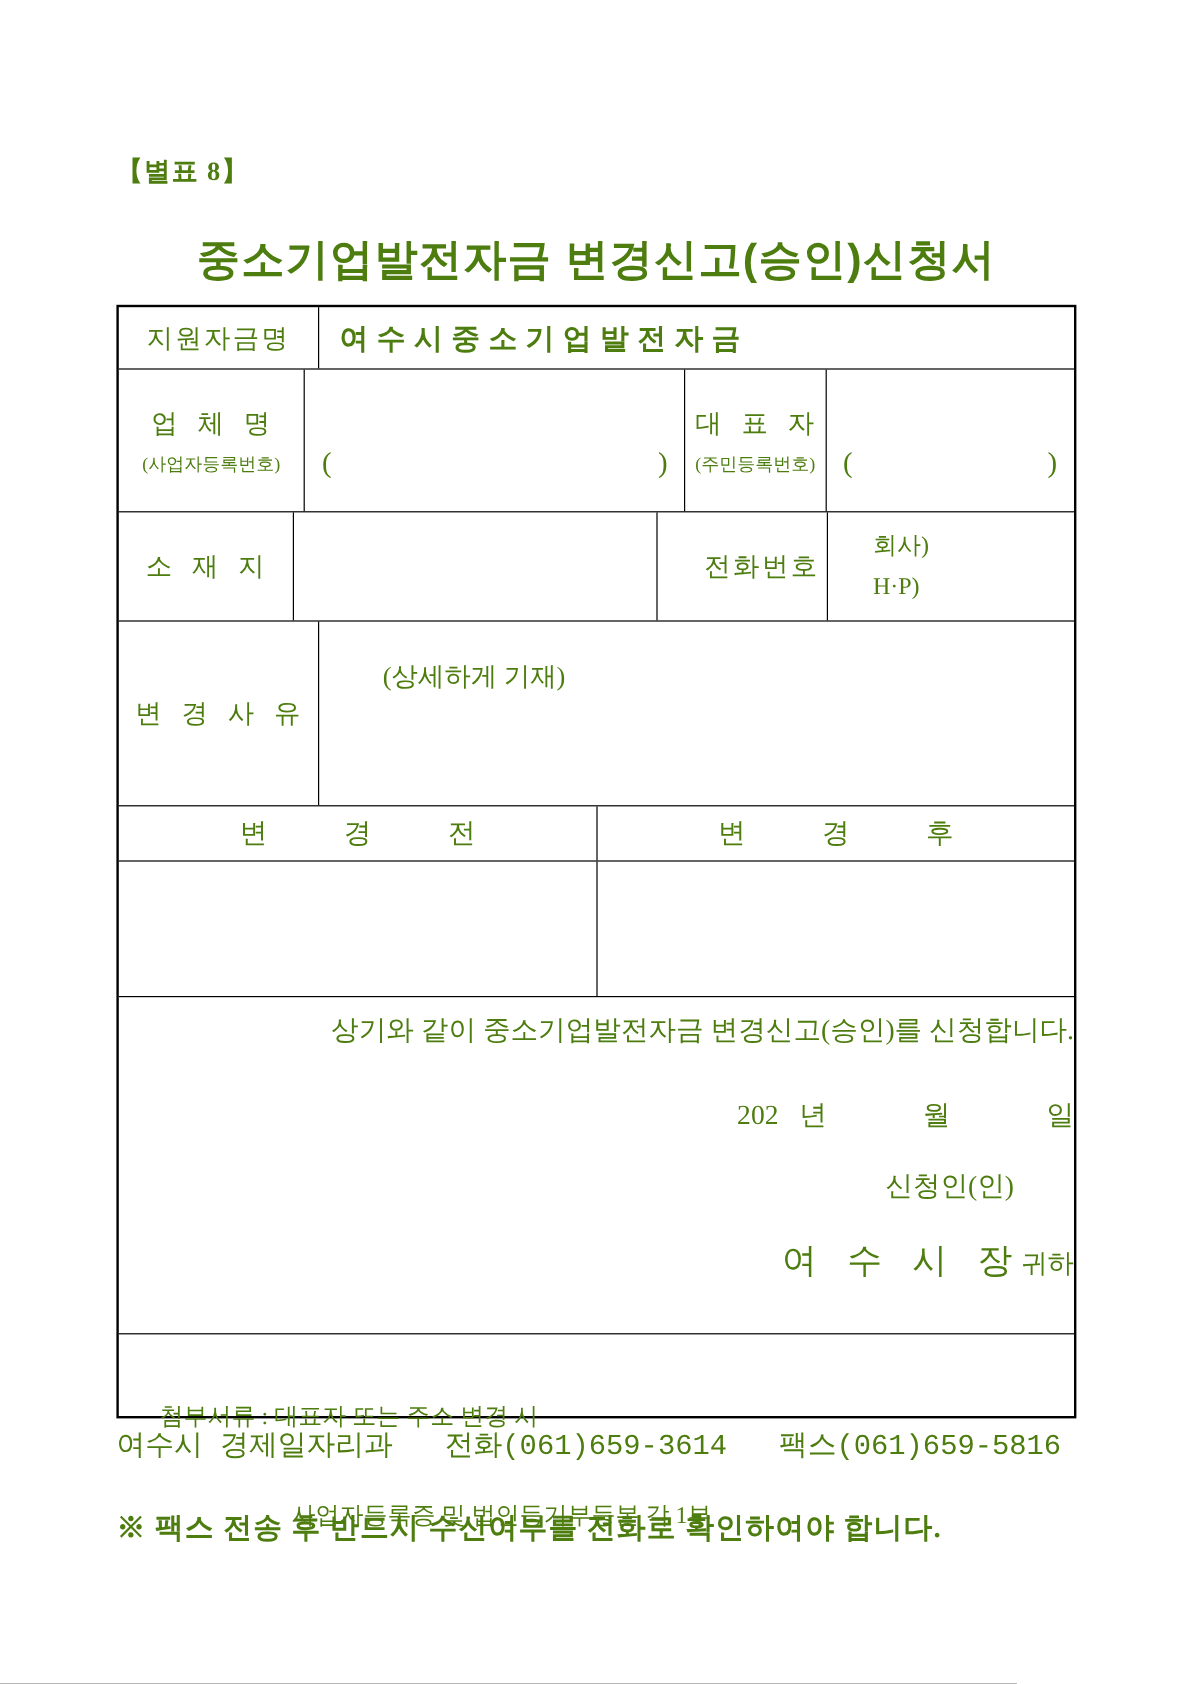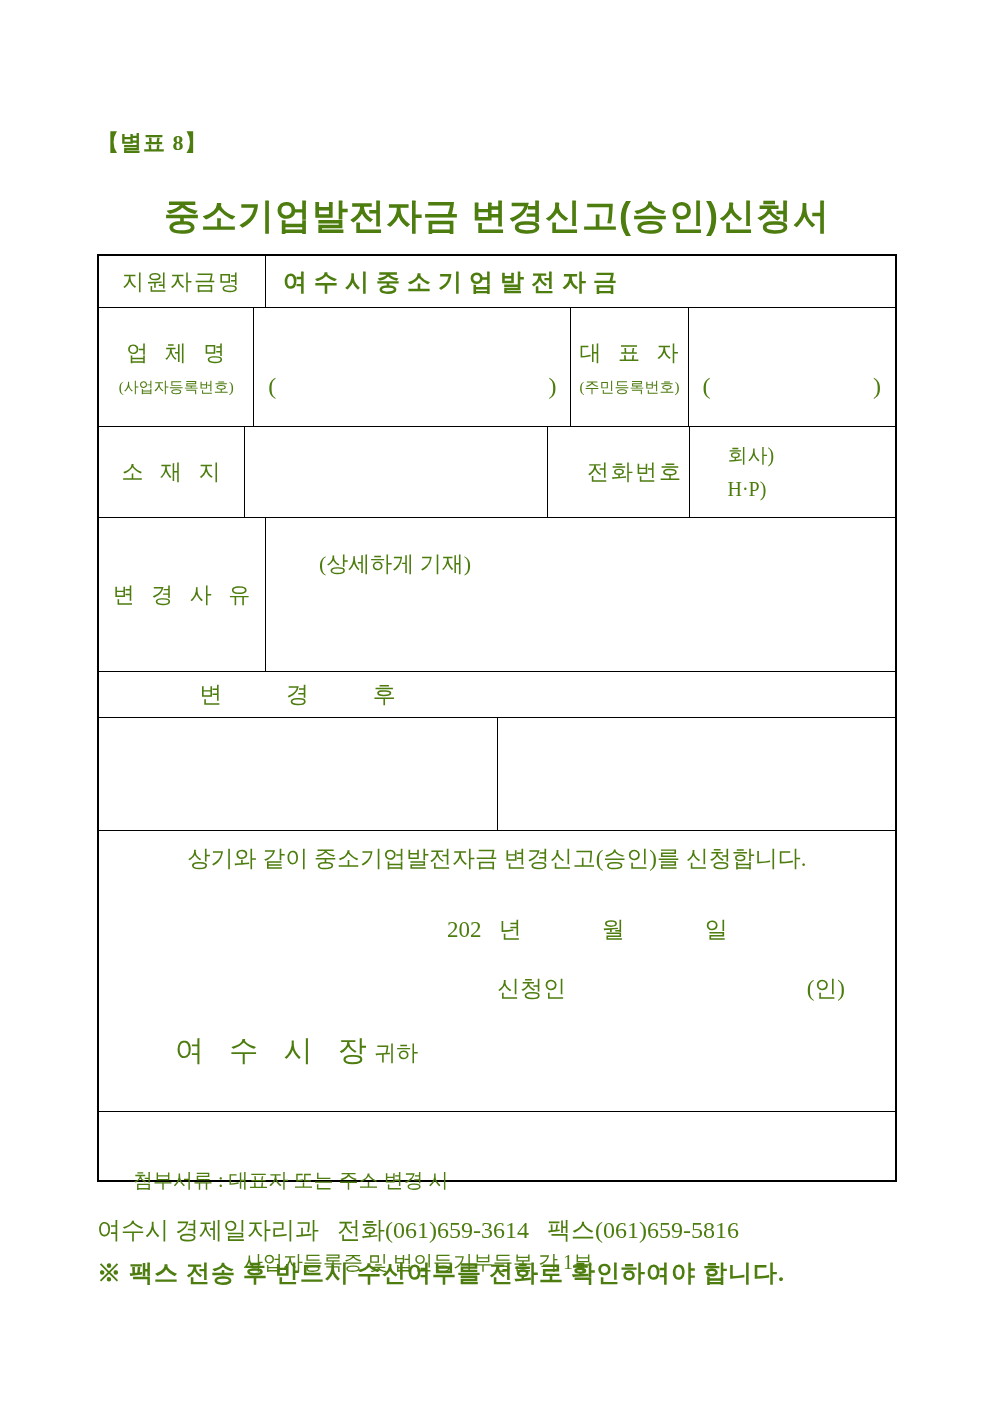--- a/index.html
+++ b/index.html
@@ -49,36 +49,36 @@
   }
   .phone-cell {
     display:flex; flex-direction:column; justify-content:center;
     padding-left:5px; font-size:20px; line-height:34px; white-space:pre;
   }
   .reason-cell { font-size:22px; padding:5px 0 0 9px; white-space:pre; }
   .hdr-spread {
     display:flex; align-items:center; justify-content:center;
     font-size:23px; white-space:pre; word-spacing:58px;
   }
-  .r7 { display:flex; flex-direction:column; }
+  .r7 { display:flex; flex-direction:column;align-items:flex-end; }
   .statement { margin-top:12px; text-align:center; font-size:23px; white-space:pre; }
   .date-row {
     margin-top:40px; display:flex; padding-left:348px; gap:80px;
     font-size:23px; white-space:pre;
   }
   .applicant-row { margin-top:28px; display:flex; font-size:23px; white-space:pre; }
   .applicant-row .applicant-label { margin-left:398px; }
   .applicant-row .seal { margin-left:auto; margin-right:50px; }
   .addressee { margin-top:auto; margin-bottom:14px; margin-left:32px; font-size:22px; white-space:pre; }
   .addressee .big { font-size:29px; word-spacing:14px; letter-spacing:2px; }
   .attach-cell { padding-top:9px; font-size:20px; white-space:pre; }
   .attach-line1 { padding-left:34px; }
   .attach-line2 { padding-left:144px; margin-top:9px; }
   .footer-contact {
-    position:absolute; left:97px; top:1214px; font-size:24px; white-space:pre;
+    position:absolute; left:97px; top:1188px; font-size:24px; white-space:pre;font-family:Liberation Mono, monospace;
   }
   .footer-notice {
     position:absolute; left:97px; top:1257px; font-size:24px; font-weight:bold;
     white-space:pre; letter-spacing:1px;
   }
 </style>
 </head>
 <body>
 
 <div class="page">
@@ -124,20 +124,21 @@
     </div>
 
     <div class="row r4">
       <div class="cell c1 lbl-cell">변 경 사 유</div>
       <div class="cell last reason-cell" style="flex:1">
         <span>(상세하게 기재)</span>
       </div>
     </div>
 
     <div class="row r5">
+      <div class="cell half-l hdr-spread">변 경 전</div>
       <div class="cell half-r last hdr-spread">변 경 후</div>
     </div>
 
     <div class="row r6">
       <div class="cell half-l"></div>
       <div class="cell half-r last"></div>
     </div>
 
     <div class="row r7">
       <div class="statement">상기와 같이 중소기업발전자금 변경신고(승인)를 신청합니다.</div>

